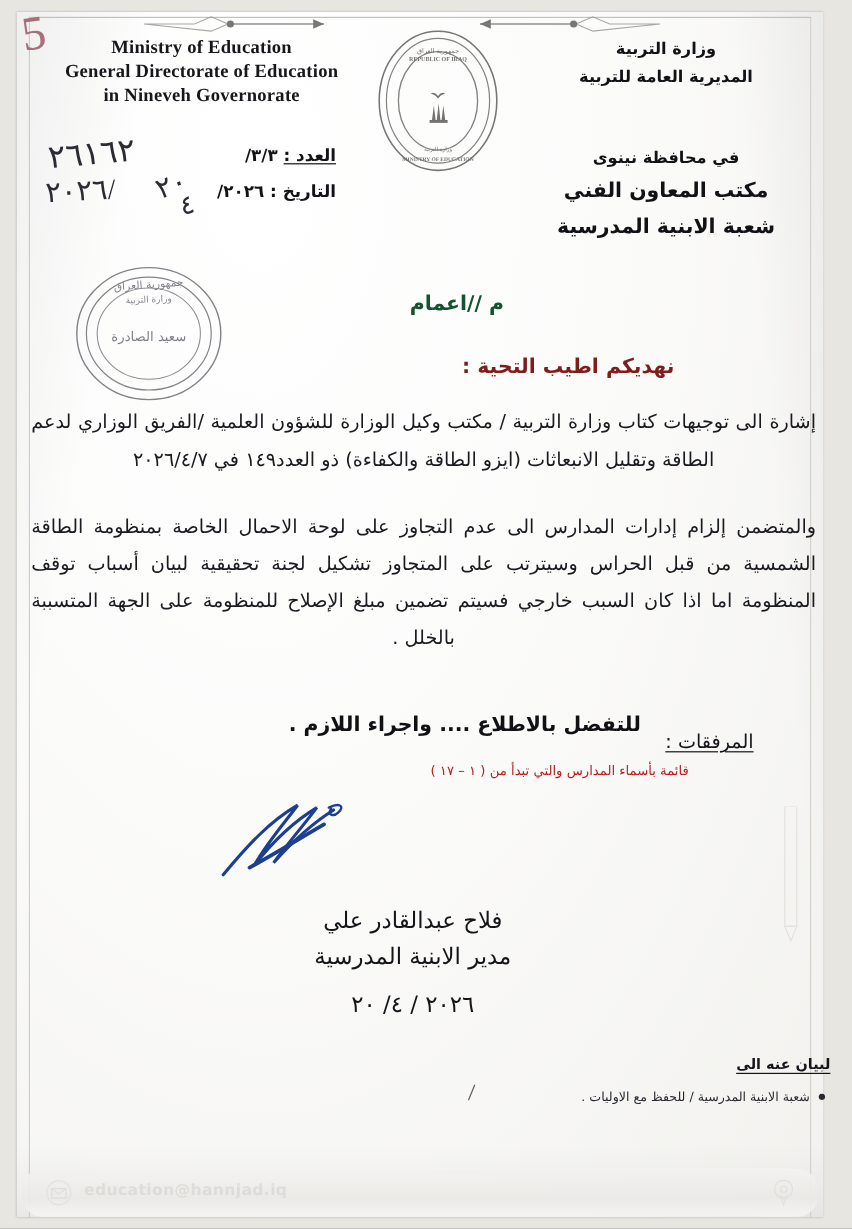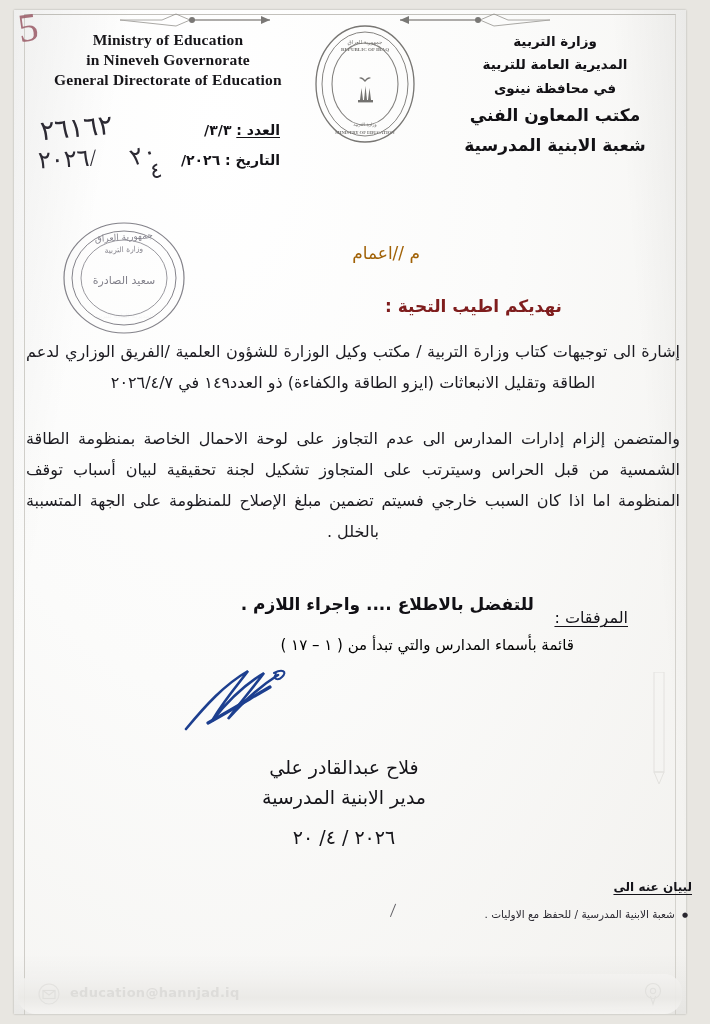--- a/index.html
+++ b/index.html
@@ -81,21 +81,21 @@
     right: 30px;
     top: 30px;
     width: 250px;
     text-align: center;
     direction: rtl;
     color: #121115;
   }
   .hdr-ar div { font-weight: 700; }
   .hdr-ar .l1 { font-size: 13.5px; line-height: 22px; }
   .hdr-ar .l2 { font-size: 13.5px; line-height: 24px; }
-  .hdr-ar .l3 { font-size: 13.5px; line-height: 24px; }
+  .hdr-ar .l3 { font-size: 13.5px; line-height: 24px; margin-top: 44px; }
   .hdr-ar .l4 { font-size: 17px;   line-height: 30px; }
   .hdr-ar .l5 { font-size: 17px;   line-height: 30px; }
 
   
   .emblem {
     position: absolute;
     left: 312px;
     top: 22px;
     width: 106px;
     height: 124px;
@@ -146,23 +146,23 @@
     font-weight: 700;
     font-size: 17px;
     color: #111015;
     white-space: nowrap;
   }
   .subj-line {
     position: absolute;
     right: 290px;
     top: 243px;
     direction: rtl;
-    font-weight: 400;
+    font-weight: 700;
     font-size: 17px;
-    color: #a16207;
+    color: #14532d;
     white-space: nowrap;
   }
   .greet-line {
     position: absolute;
     right: 148px;
     top: 296px;
     direction: rtl;
     font-weight: 700;
     font-size: 17px;
     color: #7f1d1d;
@@ -213,22 +213,22 @@
     font-size: 16px;
     color: #15141a;
     text-decoration: underline;
     text-underline-offset: 3px;
   }
   .att-item {
     position: absolute;
     right: 136px;
     top: 636px;
     direction: rtl;
-    font-size: 15px;
-    color: #000000;
+    font-size: 11px;
+    color: #b91c1c;
     white-space: nowrap;
   }
 
   
   .sig-mark {
     position: absolute;
     left: 178px;
     top: 665px;
     width: 120px;
     height: 70px;
@@ -351,22 +351,22 @@
     <path d="M150 8 H108 L94 2 L80 8 L94 14 Z" fill="none" stroke="#8e8c87" stroke-width="1"></path>
     <path d="M80 8 H0" stroke="#6f6d69" stroke-width="1.4"></path>
     <circle cx="78" cy="8" r="3" fill="#4e4c49"></circle>
     <path d="M0 8 l9 -4 v8 z" fill="#4e4c49"></path>
   </svg>
 
   <div class="corner-five">5</div>
 
   <div class="hdr-en">
     <div>Ministry of Education</div>
+    <div>General Directorate of Education</div>
     <div>in Nineveh Governorate</div>
-    <div>General Directorate of Education</div>
   </div>
 
   <div class="hdr-ar">
     <div class="l1">وزارة التربية</div>
     <div class="l2">المديرية العامة للتربية</div>
     <div class="l3">في محافظة نينوى</div>
     <div class="l4">مكتب المعاون الفني</div>
     <div class="l5">شعبة الابنية المدرسية</div>
   </div>
 

